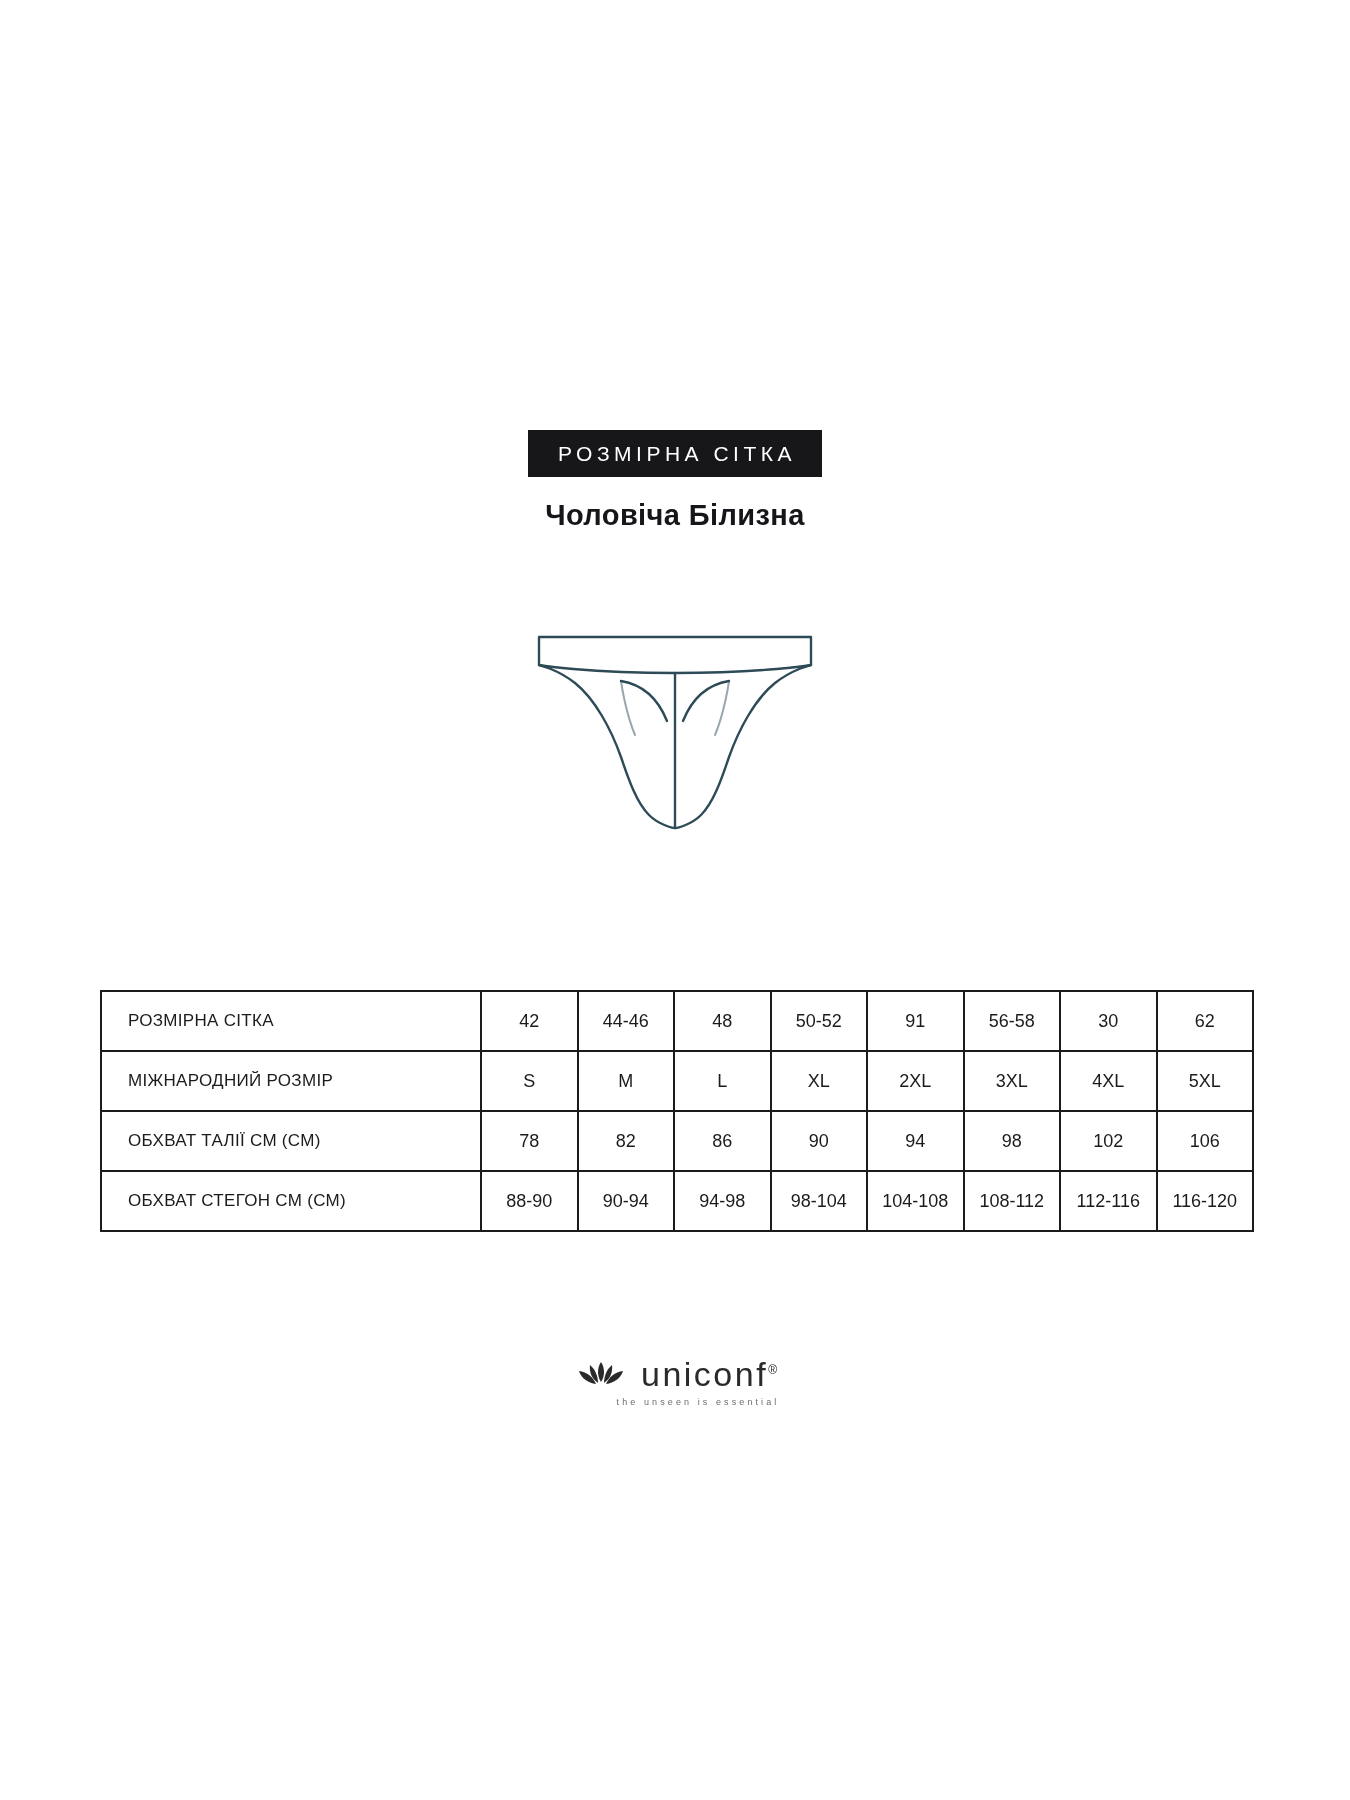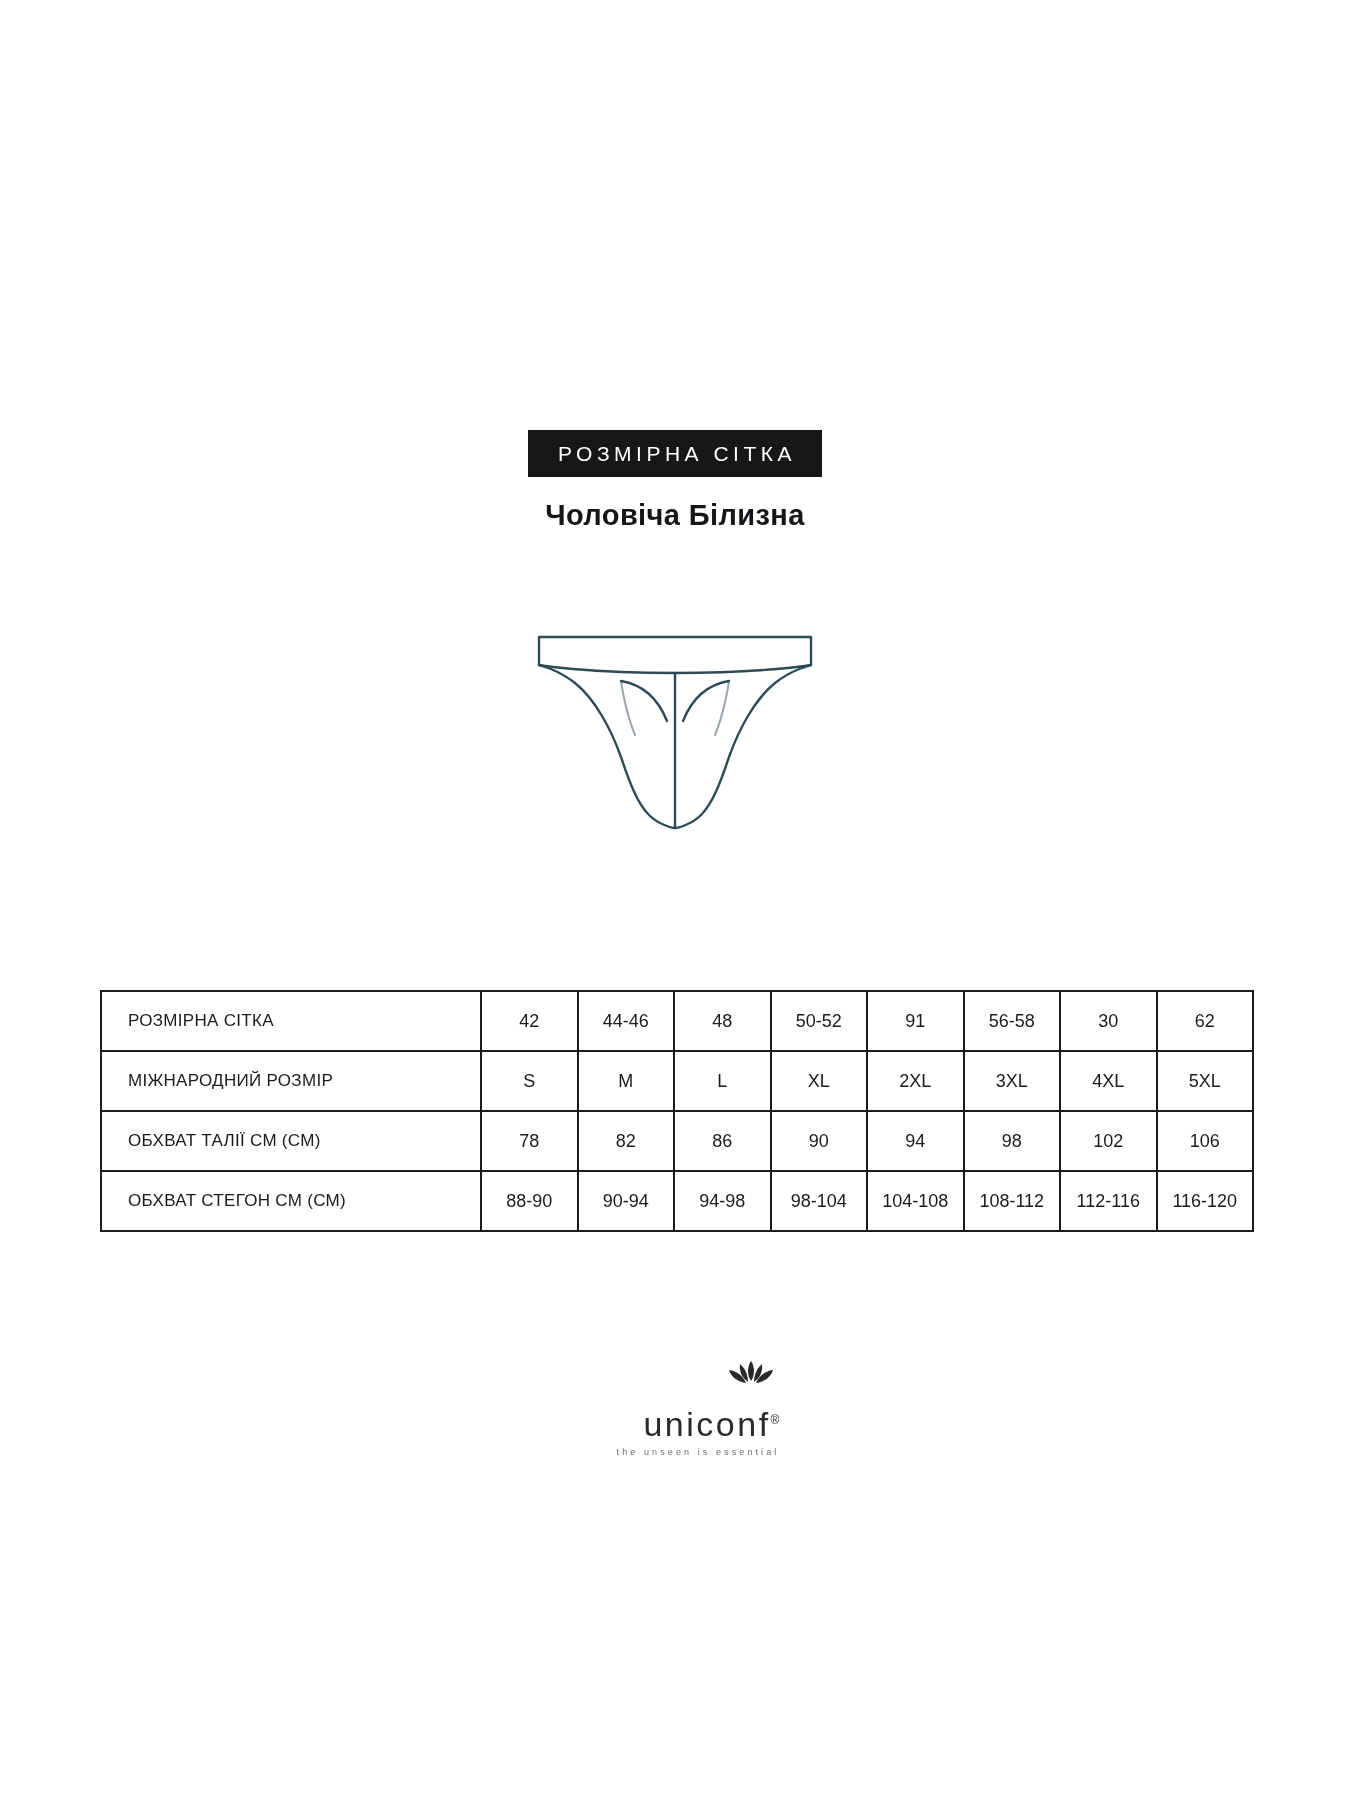--- a/index.html
+++ b/index.html
@@ -103,21 +103,20 @@
   }
   .logo-inner {
     display: inline-block;
     position: relative;
   }
   .logo-row {
     display: flex;
     align-items: flex-end;
     justify-content: center;
     gap: 12px;
-    flex-direction: column;
   }
   .logo-word {
     font-size: 34px;
     letter-spacing: 2.5px;
     color: #2a2a2a;
     font-weight: 500;
     position: relative;
   }
   .logo-reg {
     font-size: 12px;

